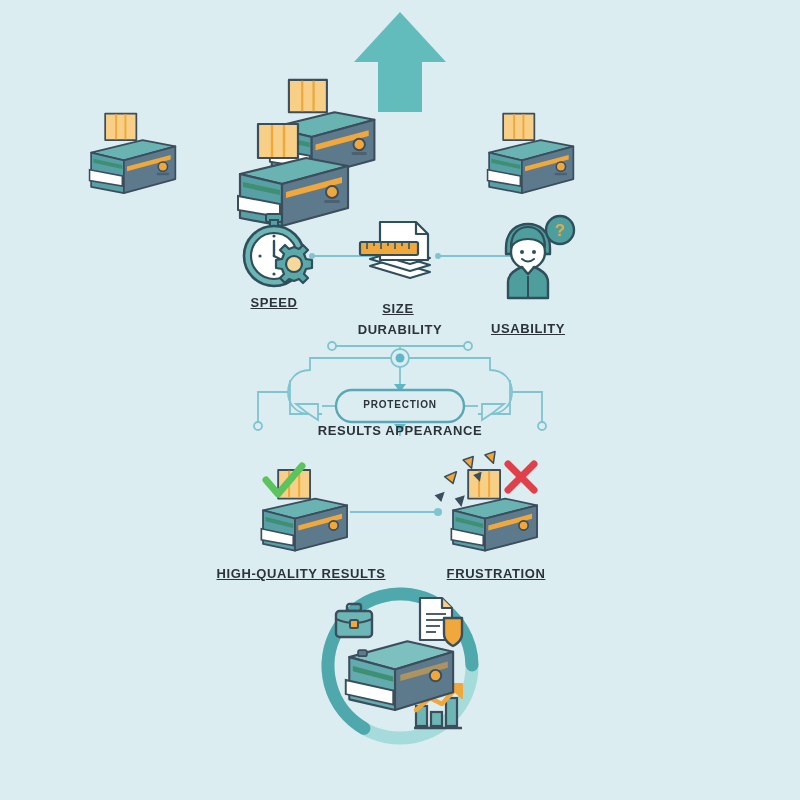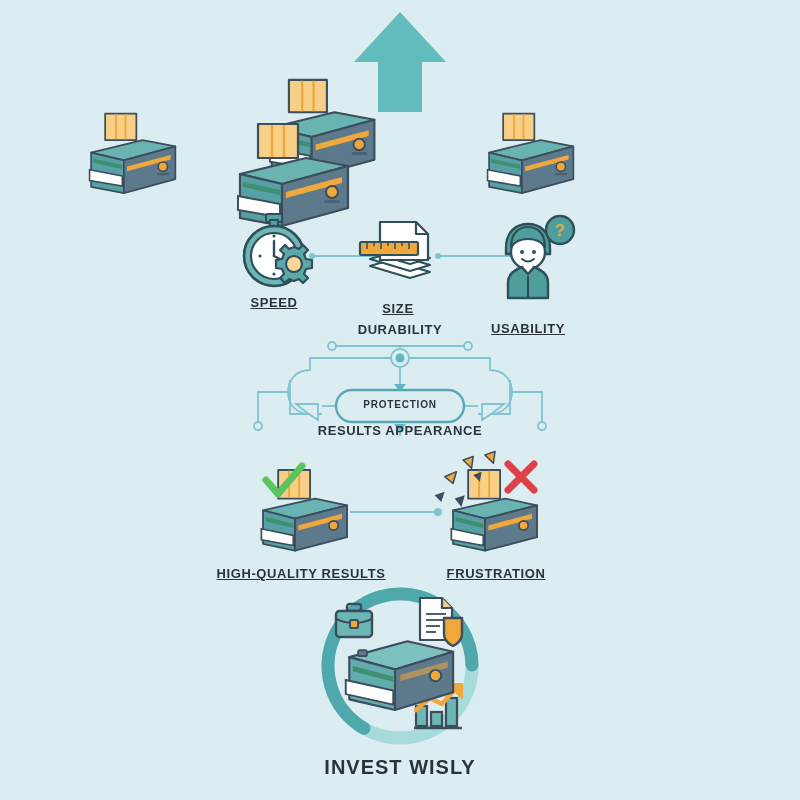--- a/index.html
+++ b/index.html
@@ -289,16 +289,15 @@
         <path d="M6 24 L58 38 L58 84 L6 72 Z" fill="#62acaf" stroke="#3c4d5c" stroke-width="2.4" stroke-linejoin="round"></path>
         <path d="M58 38 L124 18 L124 64 L58 84 Z" fill="#5d7a8c" stroke="#3c4d5c" stroke-width="2.4" stroke-linejoin="round"></path>
         <path d="M10 34 L56 46 L56 52 L10 40 Z" fill="#3f8f72"></path>
         <path d="M2 50 L56 62 L56 78 L2 66 Z" fill="#ffffff" stroke="#3c4d5c" stroke-width="2.2"></path>
         <path d="M64 44 L118 29 L118 36 L64 51 Z" fill="#f0a83c" opacity=".55"></path>
         <circle cx="104" cy="45" r="6.5" fill="#f0a83c" stroke="#3c4d5c" stroke-width="2.2"></circle>
         <rect x="16" y="16" width="10" height="7" rx="2" fill="#5d7a8c" stroke="#3c4d5c" stroke-width="2"></rect>
       </g>
     </svg>
 
-    <div class="lbl lbl-big" style="left:400px;top:178px;">INVEST WISLY</div>
   </div>
 
 </div>
 
 </body></html>

